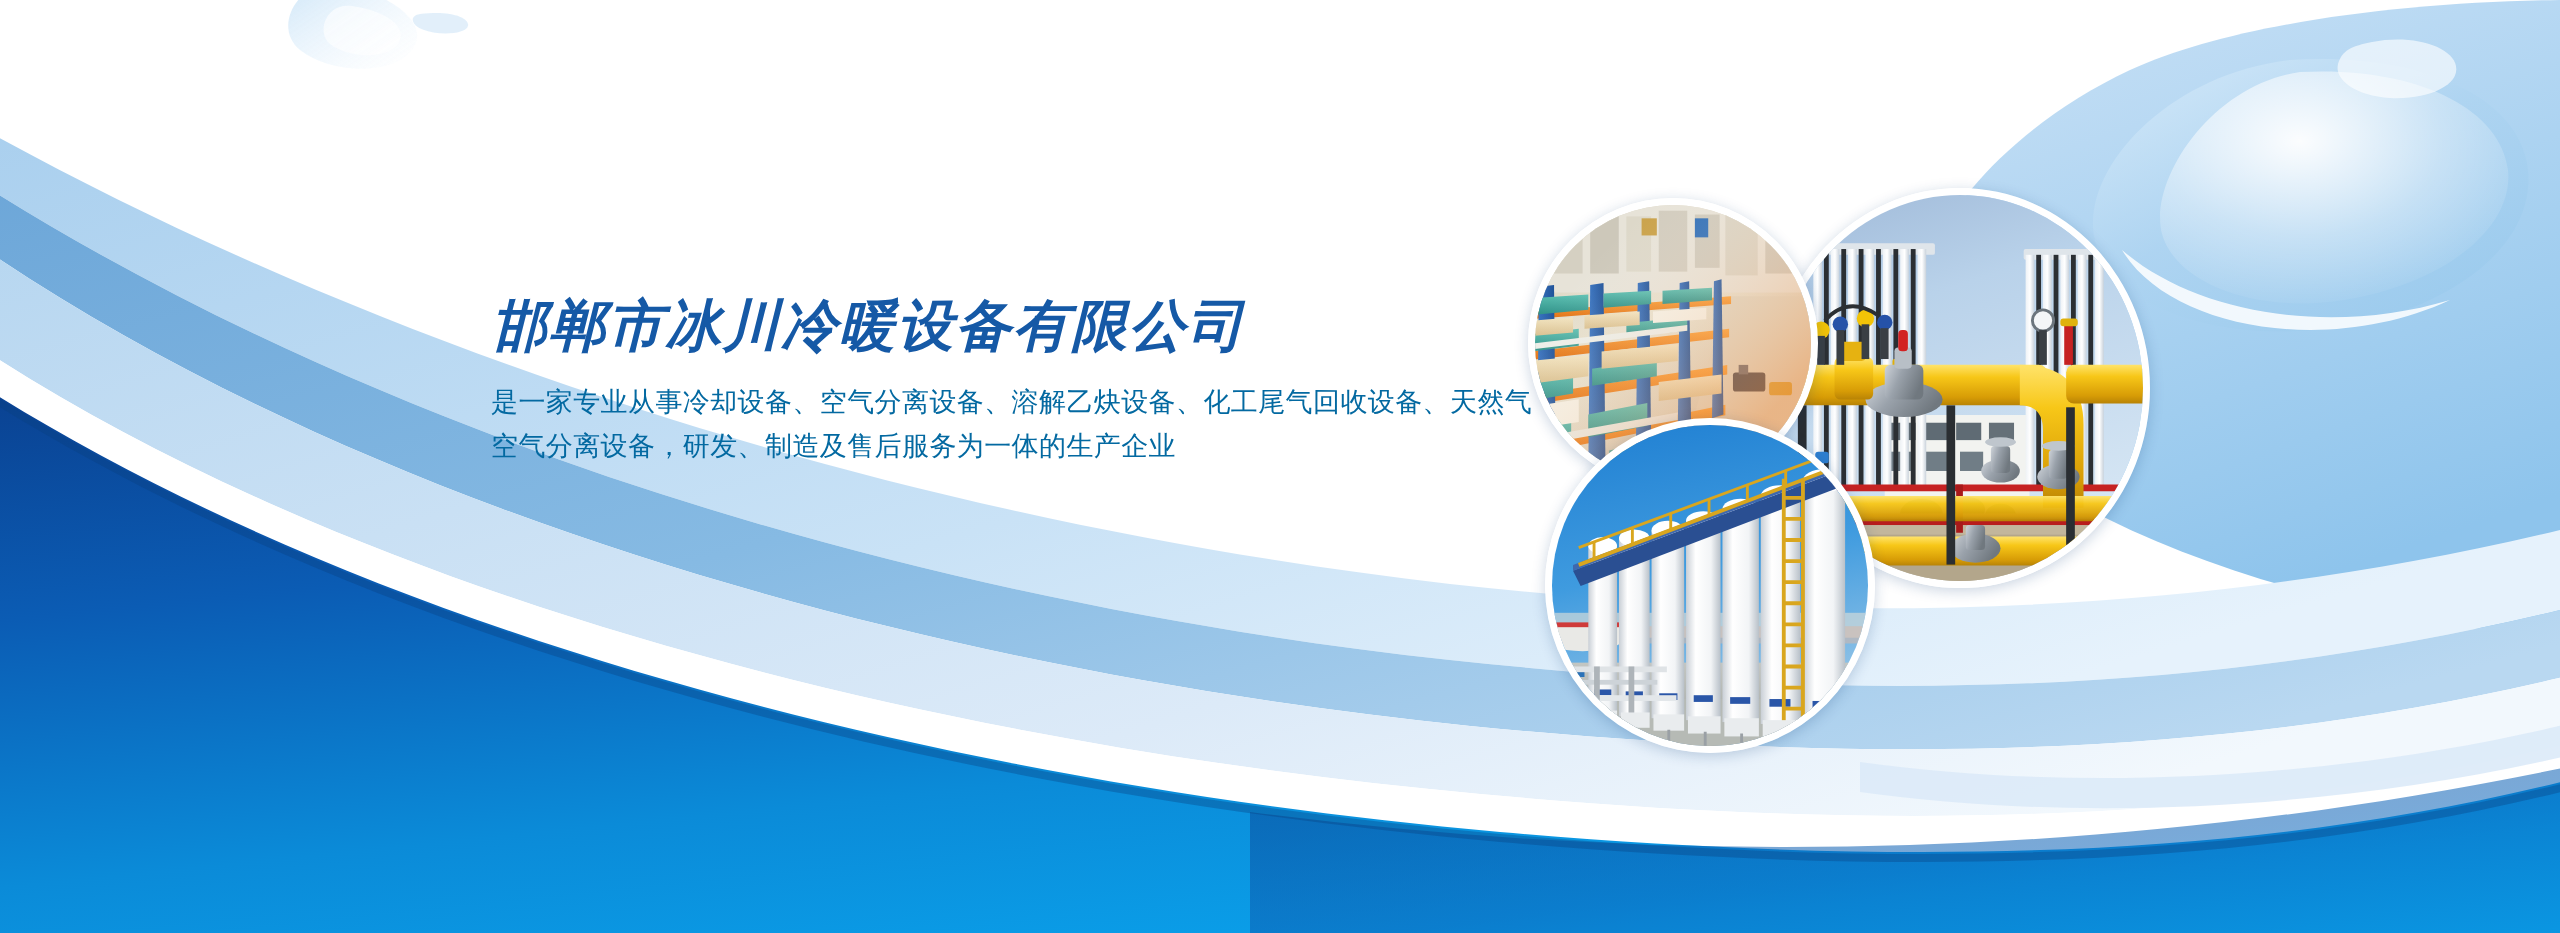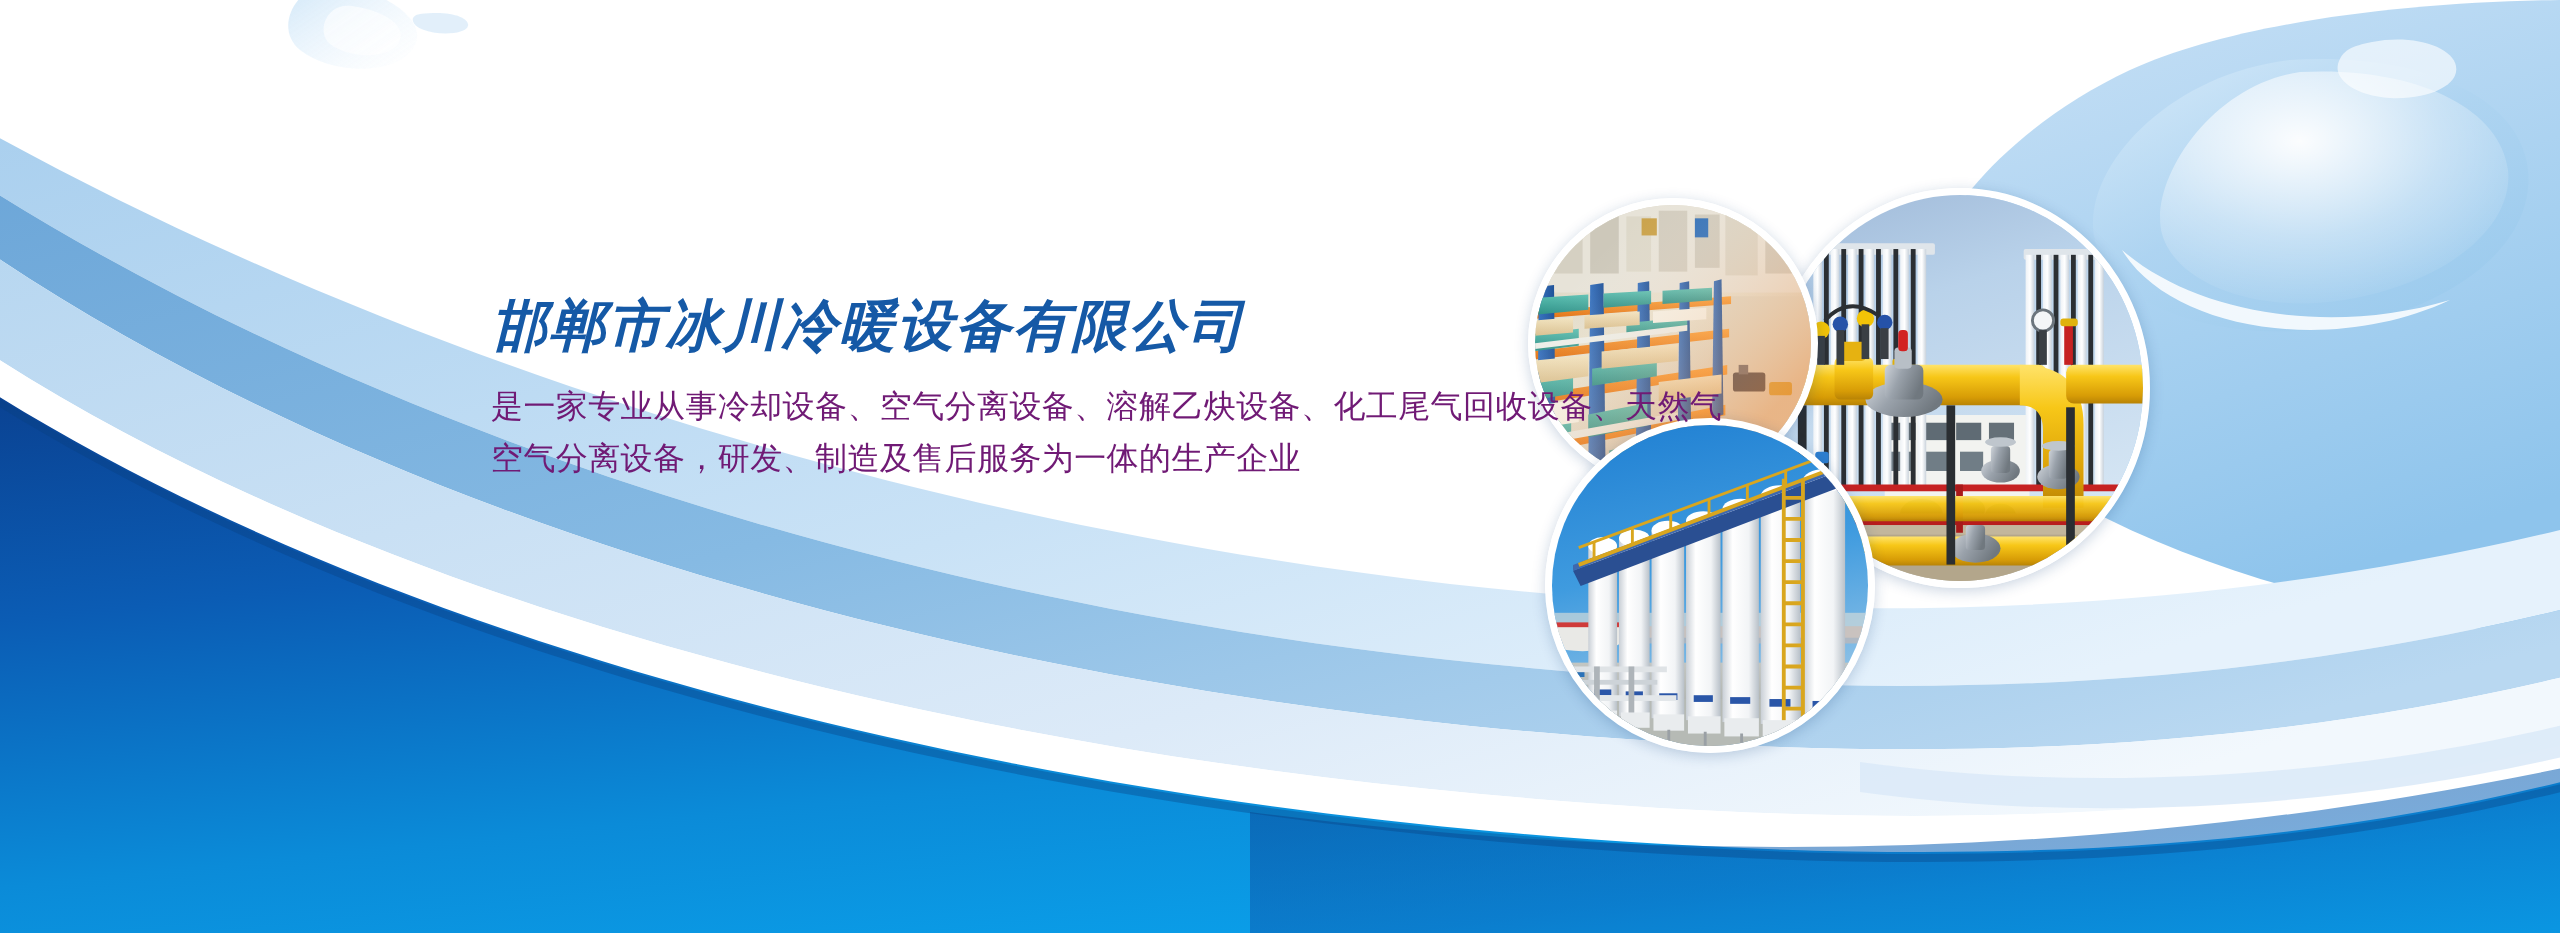--- a/index.html
+++ b/index.html
@@ -41,23 +41,23 @@
     font-style: italic;
     letter-spacing: 2px;
     color: #1559A6;
     white-space: nowrap;
     margin: 0;
     font-family: "DejaVu Serif", "Liberation Serif", serif;
     text-shadow: 0 1px 0 rgba(255,255,255,0.55);
   }
   #company-desc {
     margin: 26px 0 0 0;
-    font-size: 32px;
+    font-size: 27px;
     line-height: 1.62;
-    color: #701a75;
+    color: #0369a1;
     letter-spacing: 0.4px;
     max-width: 990px;
     font-family: Liberation Sans, sans-serif;
   }
   #company-desc span { display: block; white-space: nowrap; }
 
   
   .photo-circle {
     position: absolute;
     border-radius: 50%;

